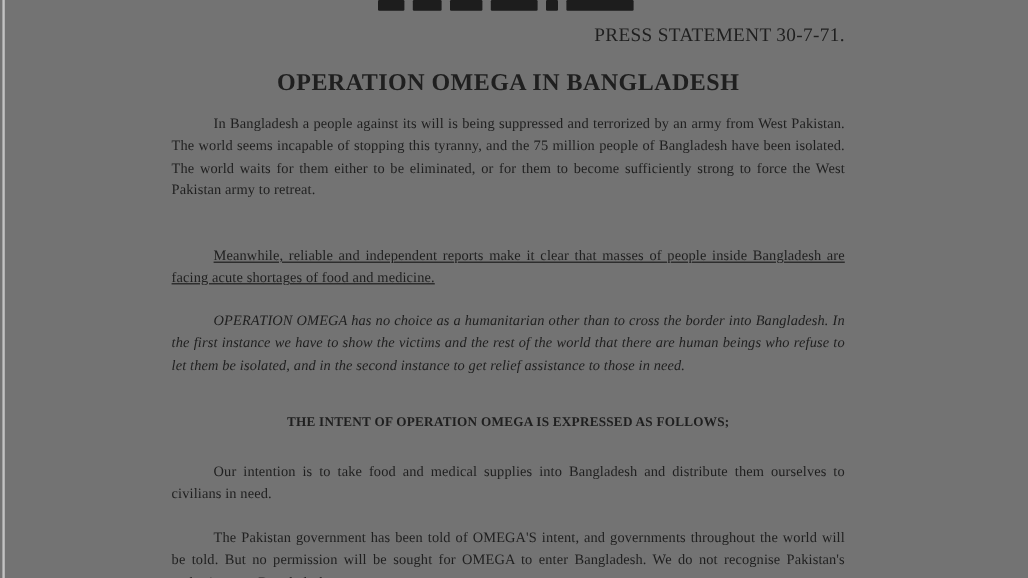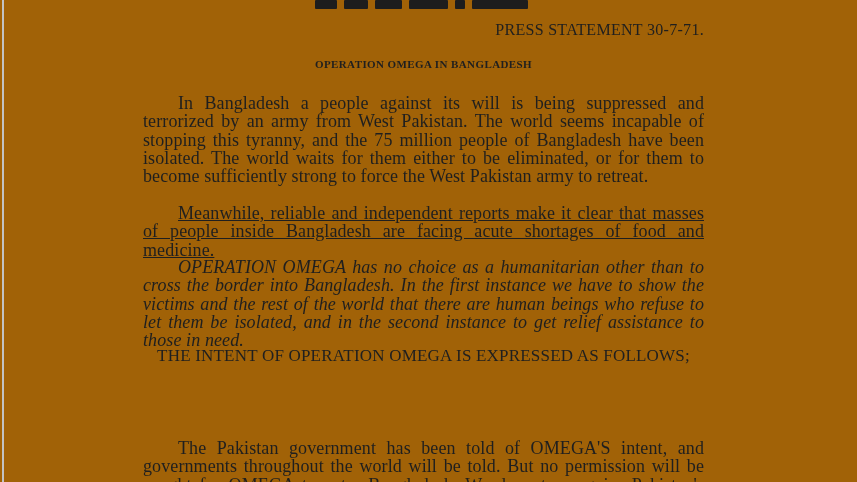--- a/index.html
+++ b/index.html
@@ -4,21 +4,21 @@
 <style>
   html, body {
     margin: 0;
     padding: 0;
     background: #ffffff;
   }
   .page {
     position: relative;
     width: 857px;
     height: 482px;
-    background: #a16207;
+    background: #737373;
     overflow: hidden;
     font-family: "Liberation Serif", serif;
     color: #1f1f1f;
   }
   .page-edge-line {
     position: absolute;
     left: 2px;
     top: 0;
     width: 2px;
     height: 482px;
@@ -46,35 +46,35 @@
   .press-line {
     top: 21px;
     text-align: right;
     font-size: 16px;
     letter-spacing: 0.3px;
   }
   .doc-title {
     top: 58px;
     margin: 0;
     text-align: center;
-    font-size: 11px;
+    font-size: 20px;
     font-weight: bold;
     letter-spacing: 0.4px;
   }
   .section-heading {
     top: 346px;
     margin: 0;
     text-align: center;
-    font-size: 17px;
-    font-weight: normal;
+    font-size: 11px;
+    font-weight: bold;
     letter-spacing: 0.2px;
   }
   .para {
     margin: 0;
-    font-size: 18px;
+    font-size: 12px;
     line-height: 18.3px;
     text-align: justify;
     text-indent: 35px;
     letter-spacing: 0.1px;
   }
   .p1 { top: 94px; }
   .p2 { top: 204px; text-decoration: underline; }
   .p3 { top: 258px; font-style: italic; }
   .p4 { top: 384px; }
   .p5 { top: 439px; } 
@@ -100,16 +100,17 @@
   <h1 class="text-col doc-title">OPERATION OMEGA IN BANGLADESH</h1>
 
   <p class="text-col para p1">In Bangladesh a people against its will is being suppressed and terrorized by an army from West Pakistan. The world seems incapable of stopping this tyranny, and the 75 million people of Bangladesh have been isolated. The world waits for them either to be eliminated, or for them to become sufficiently strong to force the West Pakistan army to retreat.</p>
 
   <p class="text-col para p2">Meanwhile, reliable and independent reports make it clear that masses of people inside Bangladesh are facing acute shortages of food and medicine.</p>
 
   <p class="text-col para p3">OPERATION OMEGA has no choice as a humanitarian other than to cross the border into Bangladesh. In the first instance we have to show the victims and the rest of the world that there are human beings who refuse to let them be isolated, and in the second instance to get relief assistance to those in need.</p>
 
   <h2 class="text-col section-heading">THE INTENT OF OPERATION OMEGA IS EXPRESSED AS FOLLOWS;</h2>
 
+  <p class="text-col para p4">Our intention is to take food and medical supplies into Bangladesh and distribute them ourselves to civilians in need.</p>
 
   <p class="text-col para p5">The Pakistan government has been told of OMEGA'S intent, and governments throughout the world will be told. But no permission will be sought for OMEGA to enter Bangladesh. We do not recognise Pakistan's authority over Bangladesh.</p>
 
 </div>
 
 </body></html>

